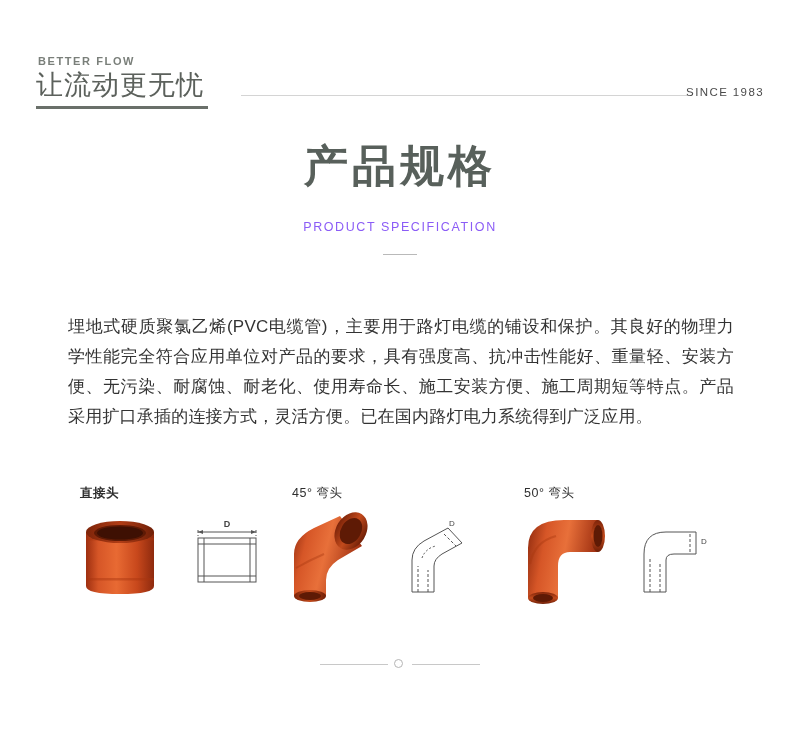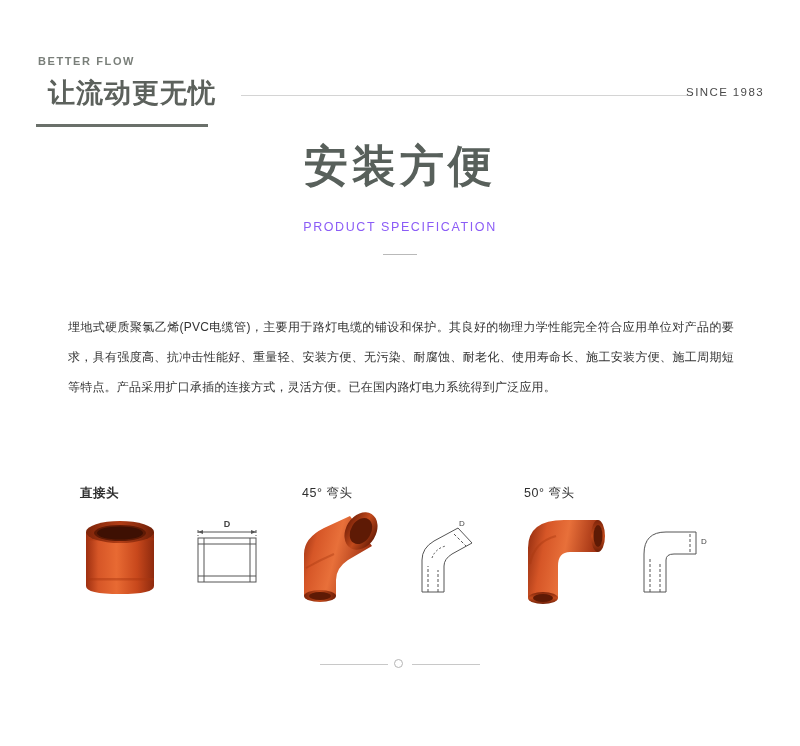--- a/index.html
+++ b/index.html
@@ -36,25 +36,25 @@
   }
   .brand-en {
     font-size: 11px;
     letter-spacing: 1.6px;
     color: #7a7f7a;
     font-weight: bold;
     margin: 0 0 4px 2px;
   }
   .brand-cn {
     font-size: 27px;
-    font-weight: bold;
+    font-weight: normal;
     color: #5c615c;
     letter-spacing: 1px;
     line-height: 1.1;
-    margin: 12px;
+    margin: 0;
     padding-bottom: 3px;
   }
   .brand-underline {
     width: 172px;
     height: 3px;
     background: #6a706a;
     margin-top: 2px;
   }
   .header-rule {
     position: absolute;
@@ -102,21 +102,21 @@
     background: #b9b9b9;
     margin: 20px auto 0 auto;
   }
 
   
   .body-text {
     position: absolute;
     left: 68px;
     top: 312px;
     width: 666px;
-    font-size: 12px;
+    font-size: 17px;
     line-height: 30px;
     color: #333333;
     text-align: justify;
     letter-spacing: 0.2px;
   }
 
   
   .products {
     position: absolute;
     left: 60px;
@@ -124,21 +124,21 @@
     width: 690px;
     height: 125px;
   }
   .product {
     position: absolute;
     top: 0;
     width: 230px;
     height: 125px;
   }
   .product.p1 { left: 0; font-weight: bold; }
-  .product.p2 { left: 222px; }
+  .product.p2 { left: 212px; }
   .product.p3 { left: 444px; }
 
   .product-label {
     font-size: 12.5px;
     color: #2f2f2f;
     margin: 0 0 6px 20px;
     letter-spacing: 0.5px;
   }
   .product-figs {
     position: relative;
@@ -195,21 +195,21 @@
     <div class="brand">
       <p class="brand-en">BETTER FLOW</p>
       <p class="brand-cn">让流动更无忧</p>
       <div class="brand-underline"></div>
     </div>
     <div class="header-rule"></div>
     <div class="since">SINCE 1983</div>
   </div>
 
   <div class="title-block">
-    <h1 class="title-cn">安装方便</h1>
+    <h1 class="title-cn">产品规格</h1>
     <p class="title-en">PRODUCT SPECIFICATION</p>
     <div class="title-divider"></div>
   </div>
 
   <div class="body-text">埋地式硬质聚氯乙烯(PVC电缆管)，主要用于路灯电缆的铺设和保护。其良好的物理力学性能完全符合应用单位对产品的要求，具有强度高、抗冲击性能好、重量轻、安装方便、无污染、耐腐蚀、耐老化、使用寿命长、施工安装方便、施工周期短等特点。产品采用扩口承插的连接方式，灵活方便。已在国内路灯电力系统得到广泛应用。</div>
 
   <div class="products">
 
     <div class="product p1">
       <p class="product-label">直接头</p>

